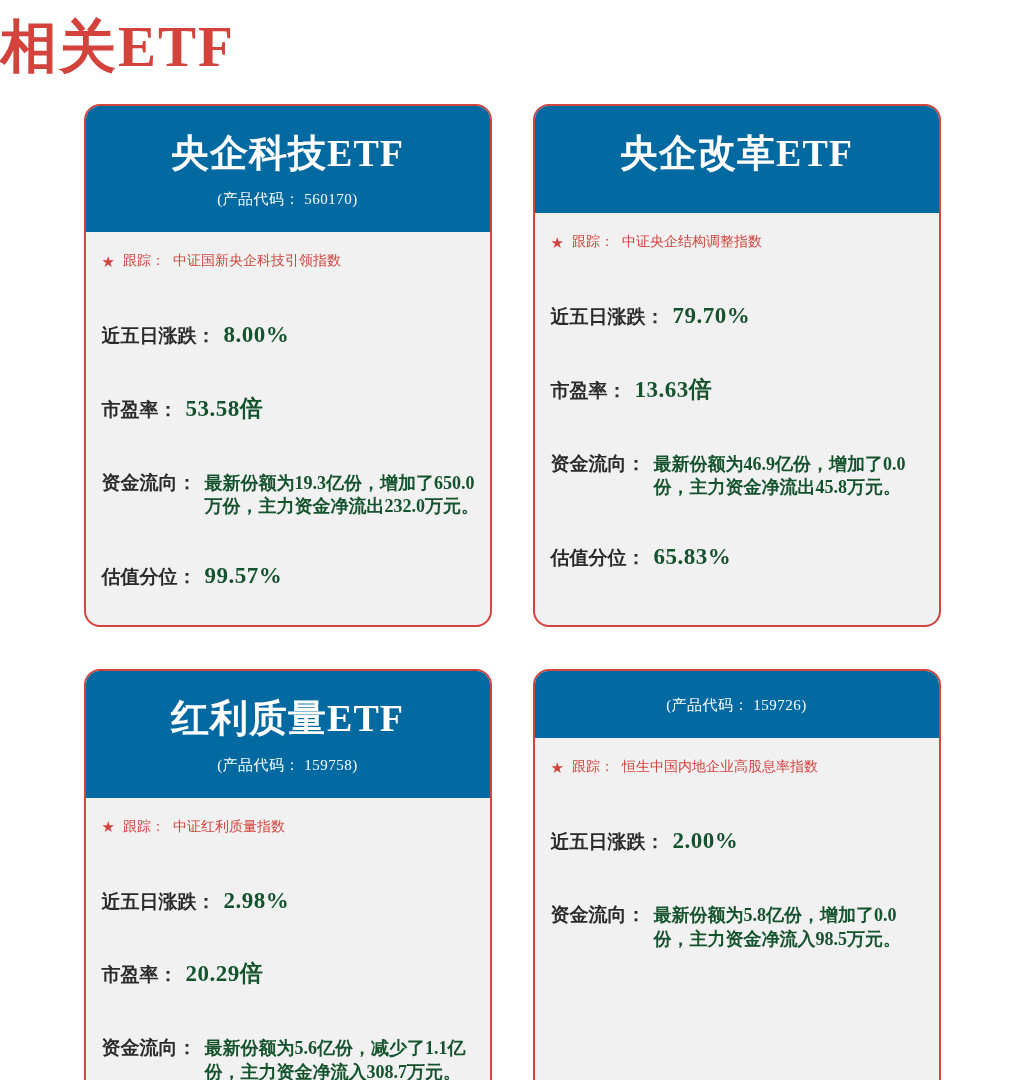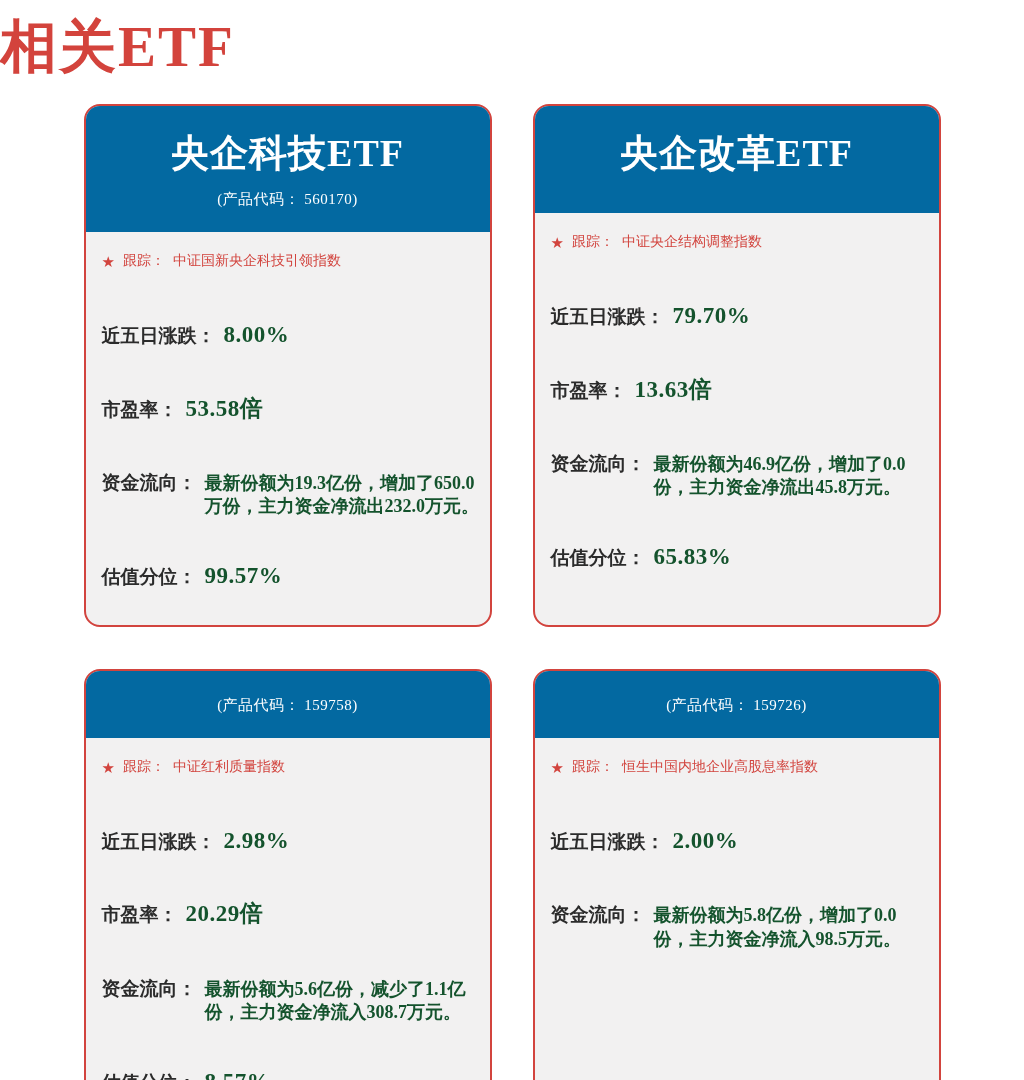--- a/index.html
+++ b/index.html
@@ -156,20 +156,21 @@
       </div>
       <div class="metric">
         <span class="m-label">估值分位：</span>
         <span class="m-value">65.83%</span>
       </div>
     </div>
   </section>
 
   <section class="card">
     <header class="card-header">
+      <h2 class="card-title">红利质量ETF</h2>
       <div class="card-code">(产品代码： 159758)</div>
     </header>
     <div class="card-body">
       <div class="track">
         <span class="star">★</span>
         <span>跟踪：</span>
         <span>中证红利质量指数</span>
       </div>
       <div class="metric">
         <span class="m-label">近五日涨跌：</span>

